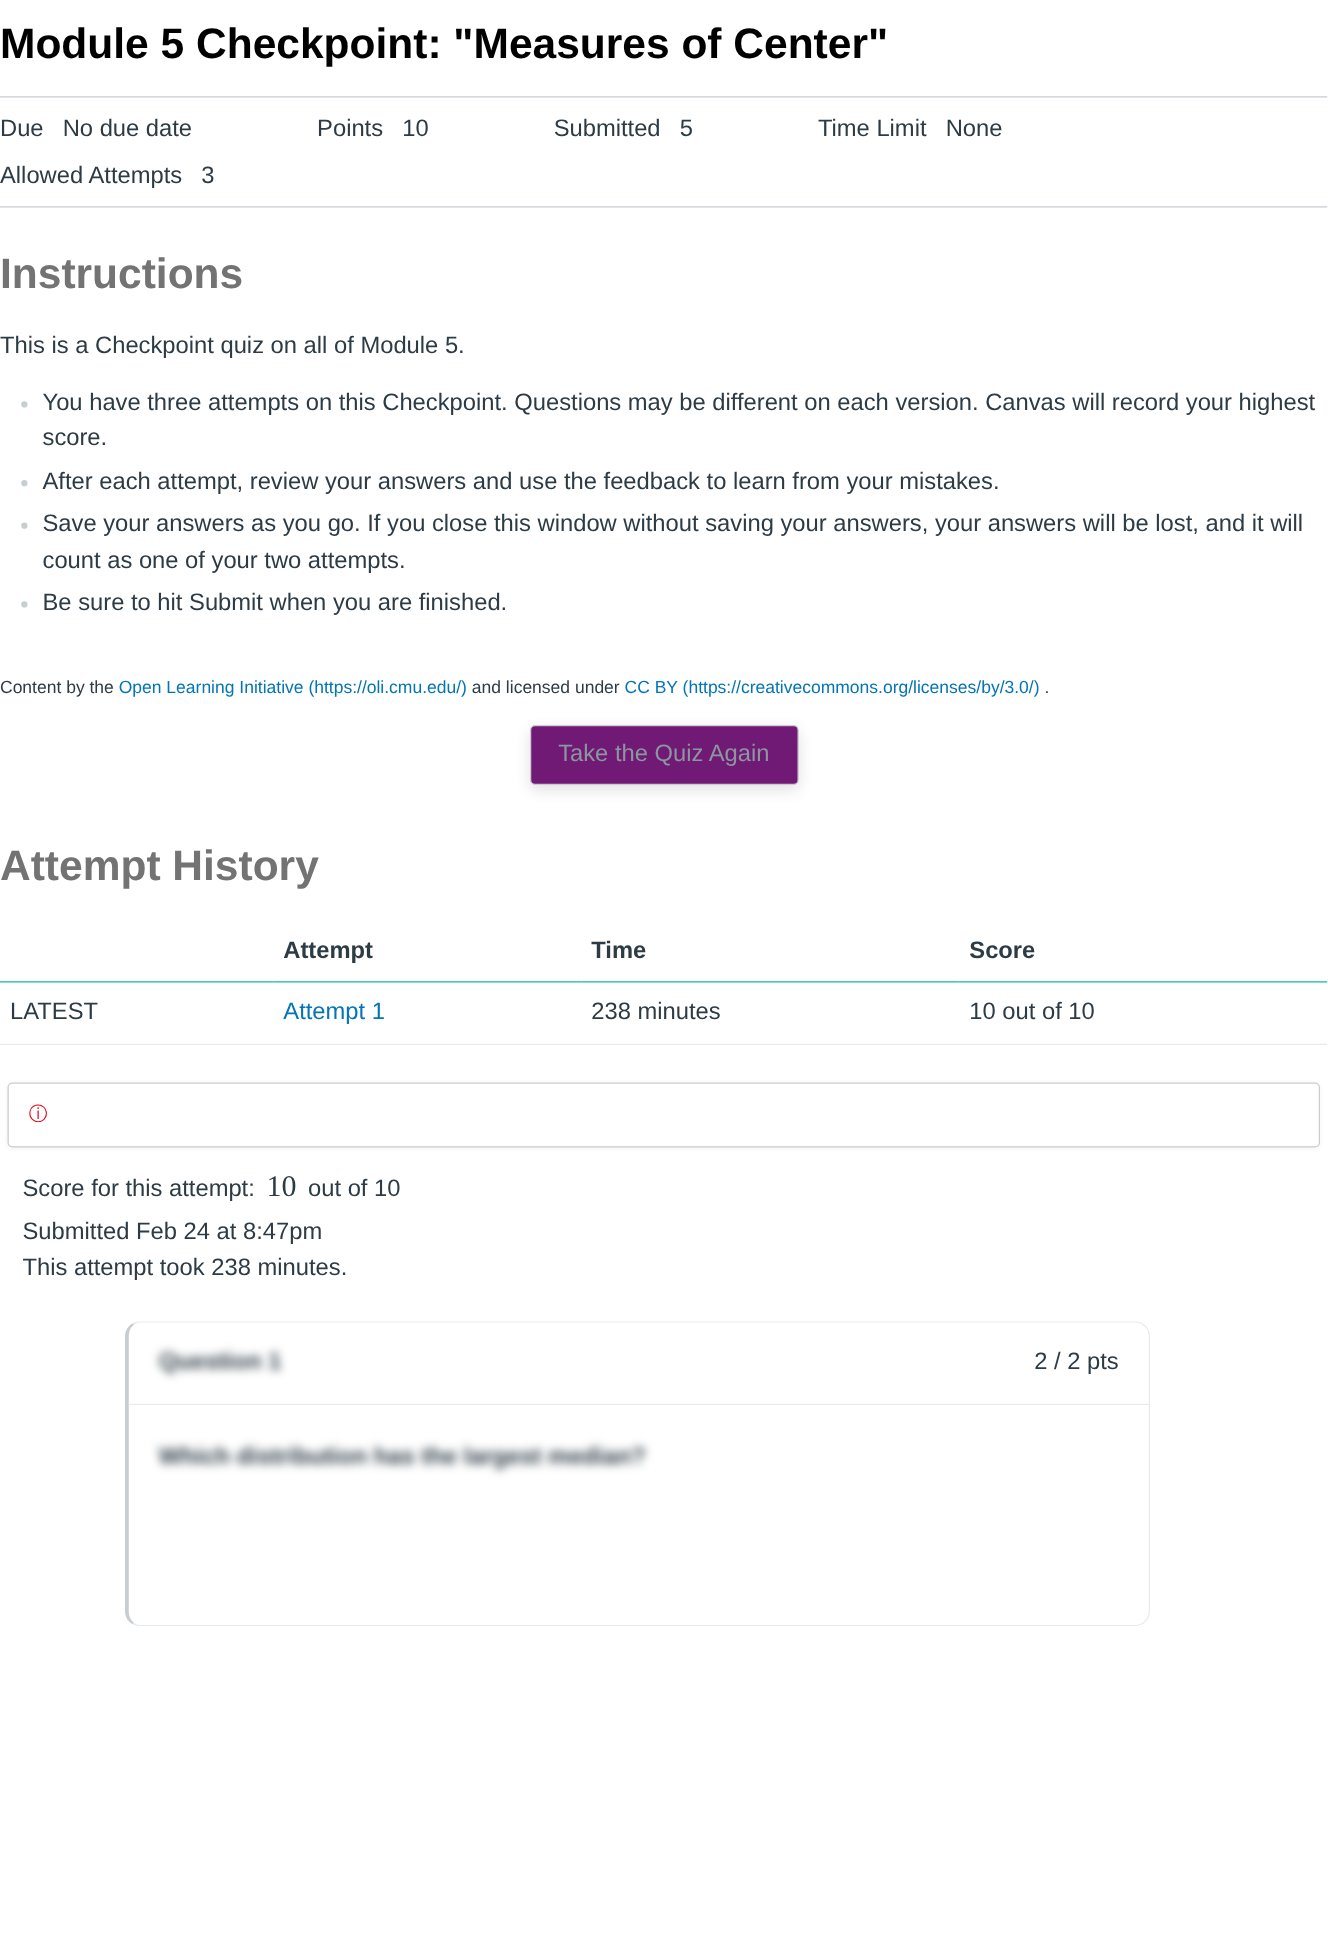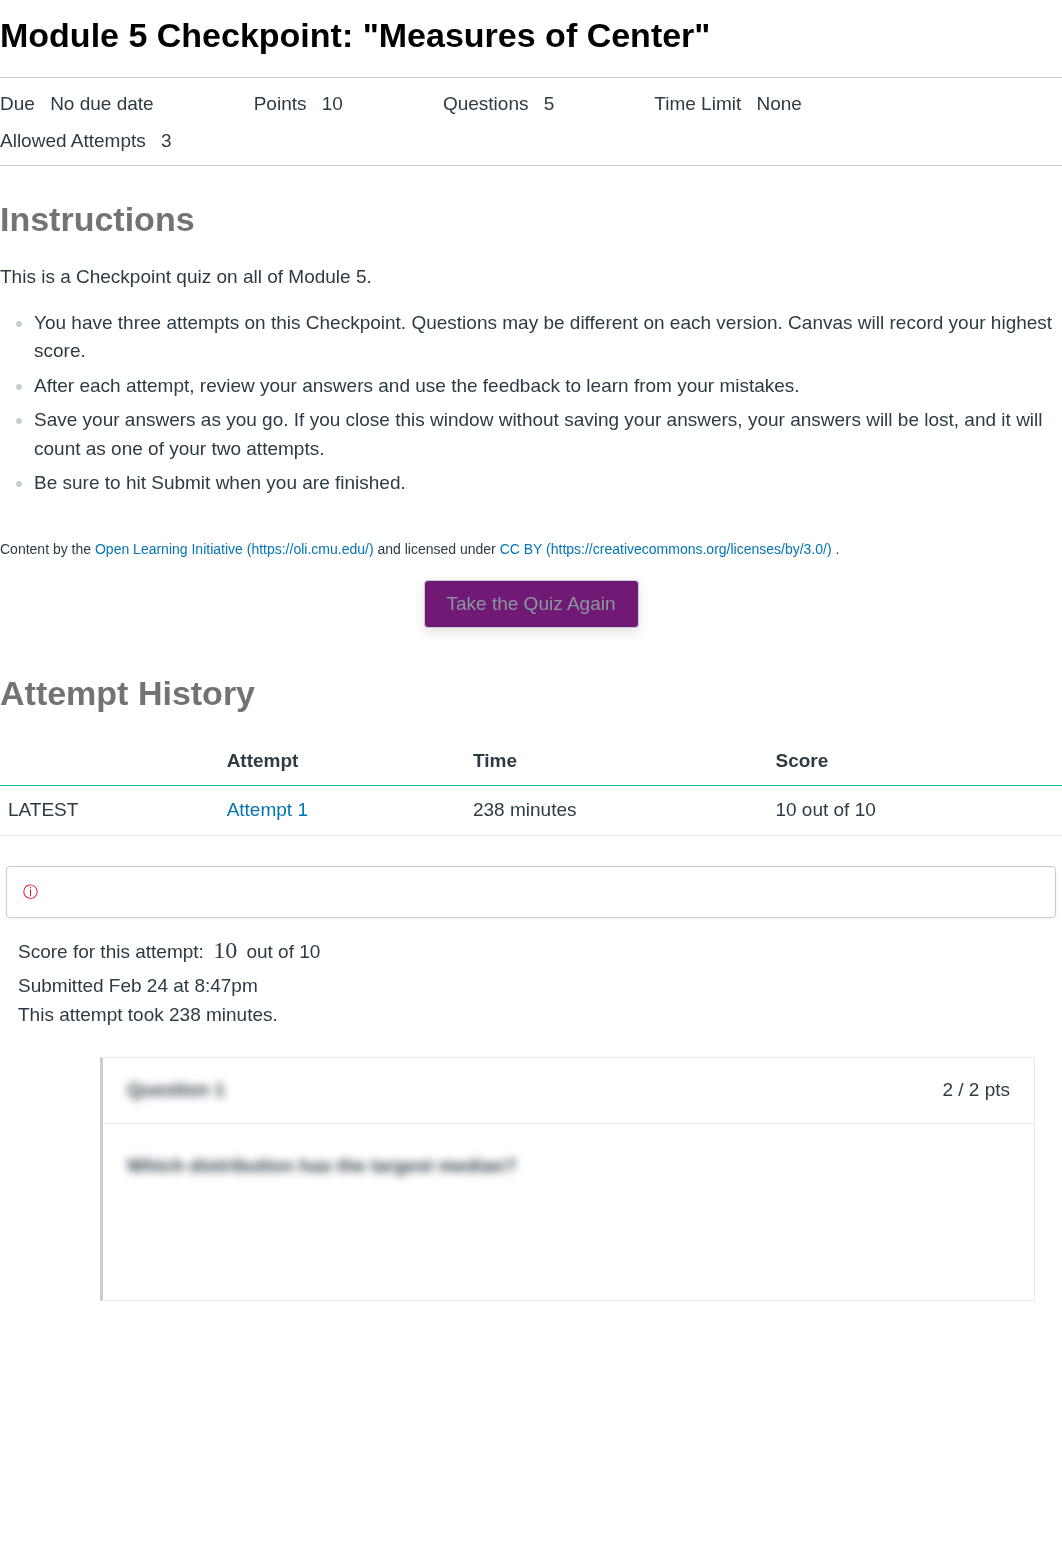--- a/index.html
+++ b/index.html
@@ -103,27 +103,27 @@
     .score-line { margin: 8px 0 4px 18px; }
     .score-line .bignum {
       font-size: 24px;
       font-family: Georgia, serif;
       vertical-align: baseline;
       margin: 0 4px;
     }
     .submitted-line, .took-line { margin-left: 18px; }
     .question-card {
       margin: 28px 0 0 100px;
-      width: 935px;
+      width: 820px;
       border-left: 3px solid #c7cdd1;
       background:#fff;
       border-top: 1px solid #e8eaec;
       border-right: 1px solid #e8eaec;
       border-bottom: 1px solid #e8eaec;
-      border-radius: 0;
+      border-radius: 12px;
     }
     .question-header {
       display:flex;
       justify-content: space-between;
       align-items:center;
       padding: 18px 24px;
       border-bottom: 1px solid #e8eaec;
     }
     .question-title {
       font-weight: 700;
@@ -149,21 +149,21 @@
 <div class="meta-row">
   <span class="meta-item">
     <span class="meta-label">Due</span>
     <span class="meta-value">No due date</span>
   </span>
   <span class="meta-item">
     <span class="meta-label">Points</span>
     <span class="meta-value">10</span>
   </span>
   <span class="meta-item">
-    <span class="meta-label">Questions</span>
+    <span class="meta-label">Submitted</span>
     <span class="meta-value">5</span>
   </span>
   <span class="meta-item">
     <span class="meta-label">Time Limit</span>
     <span class="meta-value">None</span>
   </span>
 </div>
 <div class="meta-row">
   <span class="meta-item">
     <span class="meta-label">Allowed Attempts</span>

